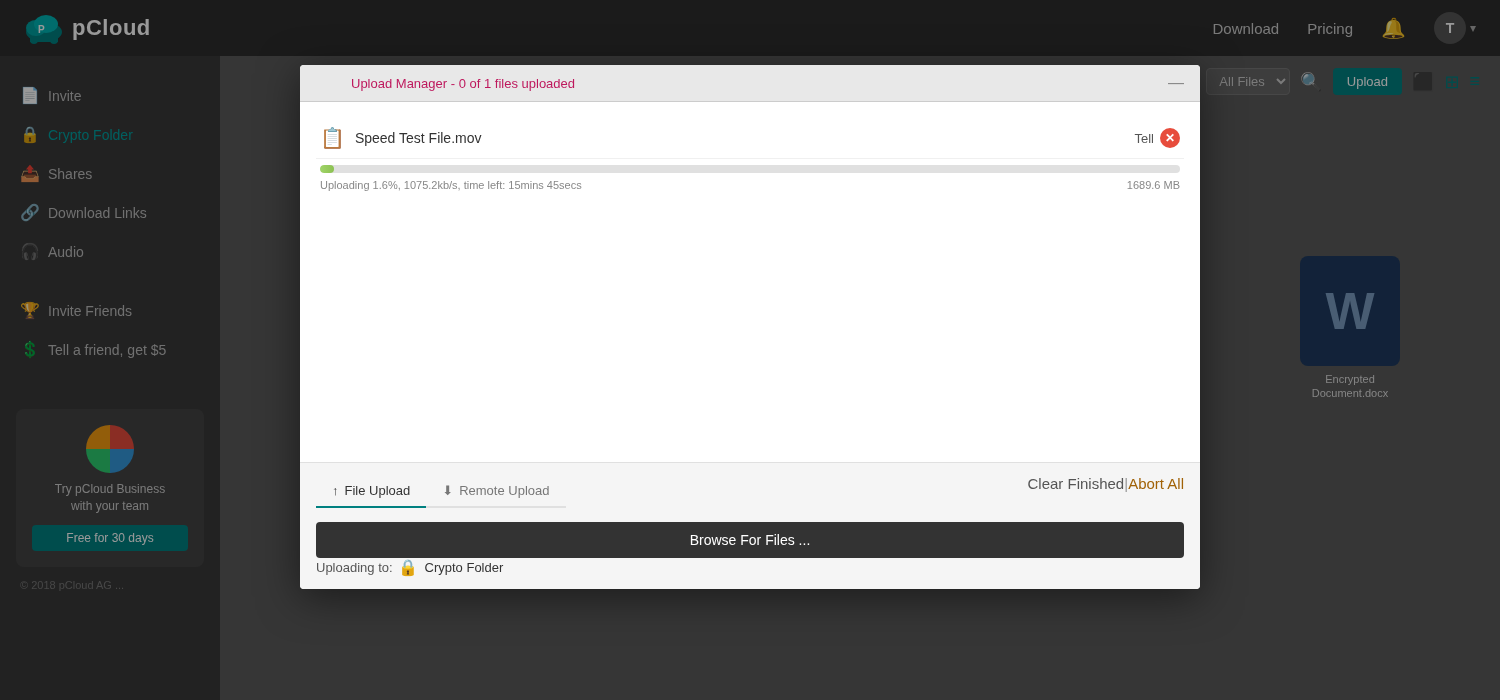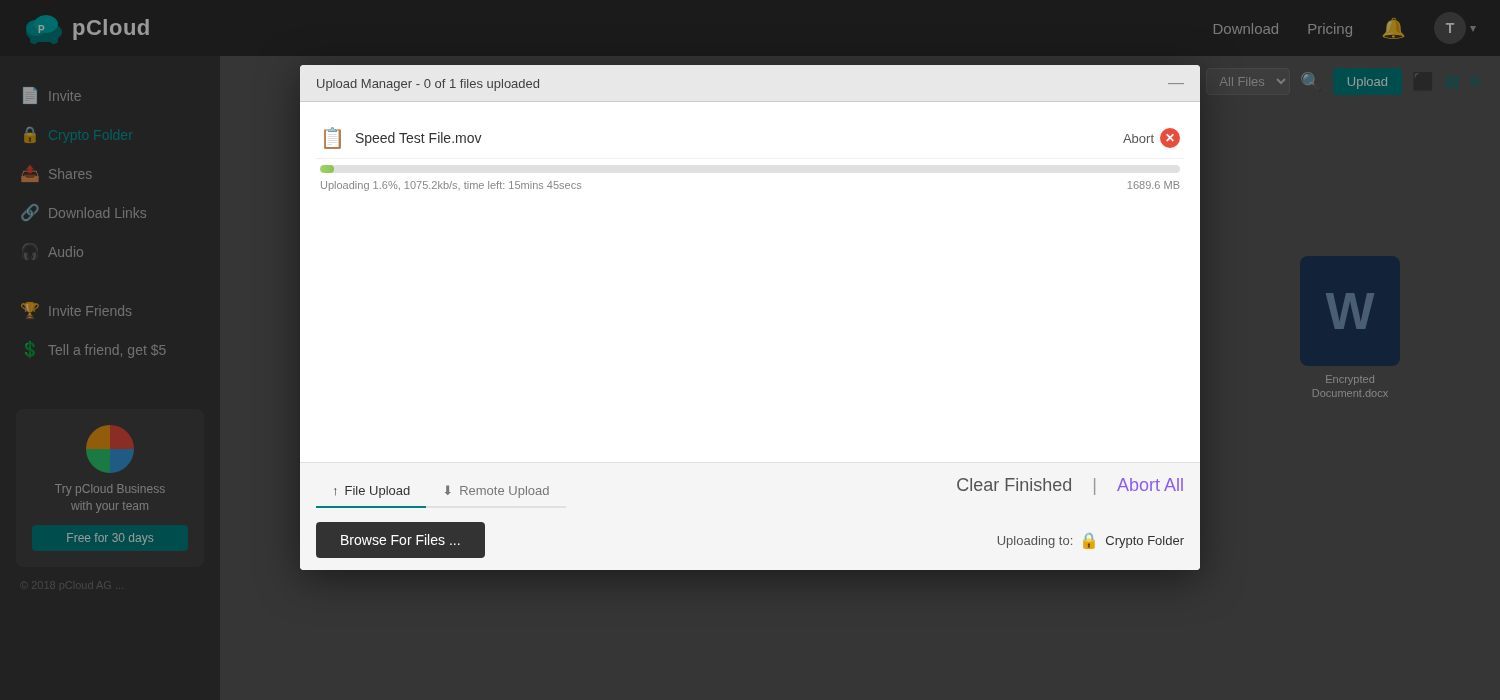--- a/index.html
+++ b/index.html
@@ -228,22 +228,23 @@
     .modal-header {
       background: #e8e8e8;
       padding: 10px 16px;
       display: flex;
       align-items: center;
       justify-content: space-between;
       border-bottom: 1px solid #ccc;
     }
     .modal-title {
       font-size: 13px;
-      color: #404040;
+      color: #be185d;
       font-weight: 500;
+      margin-left: 35px;
     }
     .modal-close {
       color: #888;
       font-size: 16px;
       cursor: pointer;
       background: none;
       border: none;
       line-height: 1;
     }
     .modal-body {
@@ -343,20 +344,21 @@
       align-items: center;
       gap: 6px;
     }
     .footer-tab.active {
       color: #333;
       border-bottom-color: #008080;
     }
     .footer-actions {
       display: flex;
       justify-content: space-between;
+      flex-direction: column;
     }
     .browse-btn {
       background: #333;
       color: white;
       border: none;
       border-radius: 4px;
       padding: 10px 24px;
       font-size: 14px;
       cursor: pointer;
     }
@@ -370,32 +372,32 @@
     .lock-icon {
       font-size: 16px;
     }
     .folder-name {
       color: #333;
       font-weight: 500;
     }
     .footer-right-actions {
       display: flex;
       align-items: center;
-      gap: 20px;
-      font-size: 18px;
+      gap: 0;
+      font-size: 15px;
     }
     .clear-finished {
       color: #555;
       cursor: pointer;
     }
     .separator {
       color: #999;
     }
     .abort-all {
-      color: #8b5cf6;
+      color: #a16207;
       cursor: pointer;
       font-weight: 500;
     }
   </style>
 </head>
 <body>
 
 <nav class="top-nav">
   <div class="logo-area">
     <svg class="logo-icon" viewBox="0 0 40 32">
@@ -488,21 +490,21 @@
     <span class="modal-title">Upload Manager - 0 of 1 files uploaded</span>
     <button class="modal-close">—</button>
   </div>
   <div class="modal-body">
     <div class="upload-row">
       <div class="upload-file-info">
         <span class="file-icon">📋</span>
         <span class="file-name">Speed Test File.mov</span>
       </div>
       <button class="abort-btn">
-        <span>Abort</span>
+        <span>Tell</span>
         <div class="abort-circle">✕</div>
       </button>
     </div>
     <div class="progress-bar-container">
       <div class="progress-bar-fill" style="width: 1.6%"></div>
     </div>
     <div class="progress-info">
       <span class="progress-text">Uploading 1.6%, 1075.2kb/s, time left: 15mins 45secs</span>
       <span class="progress-size">1689.6 MB</span>
     </div>

